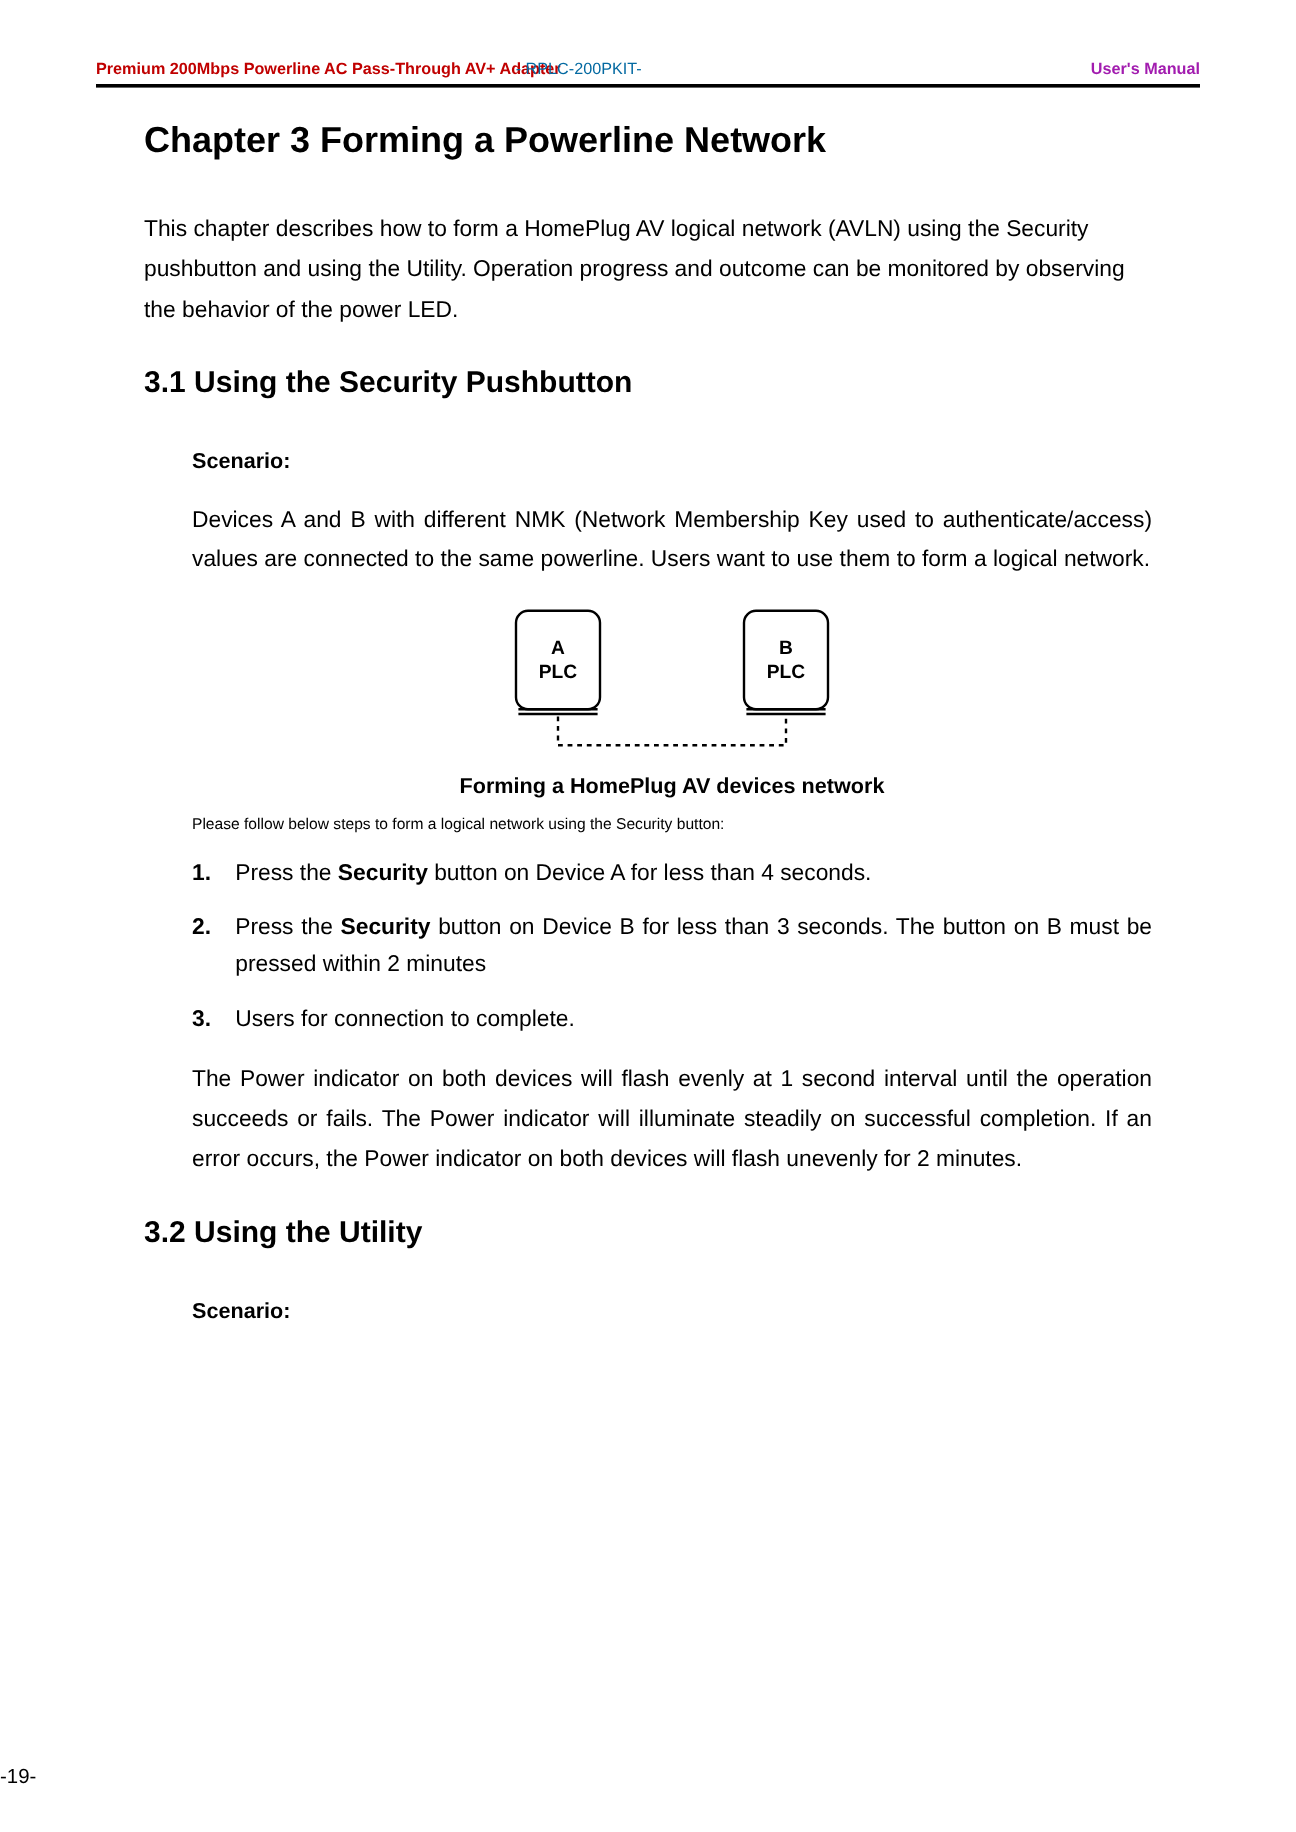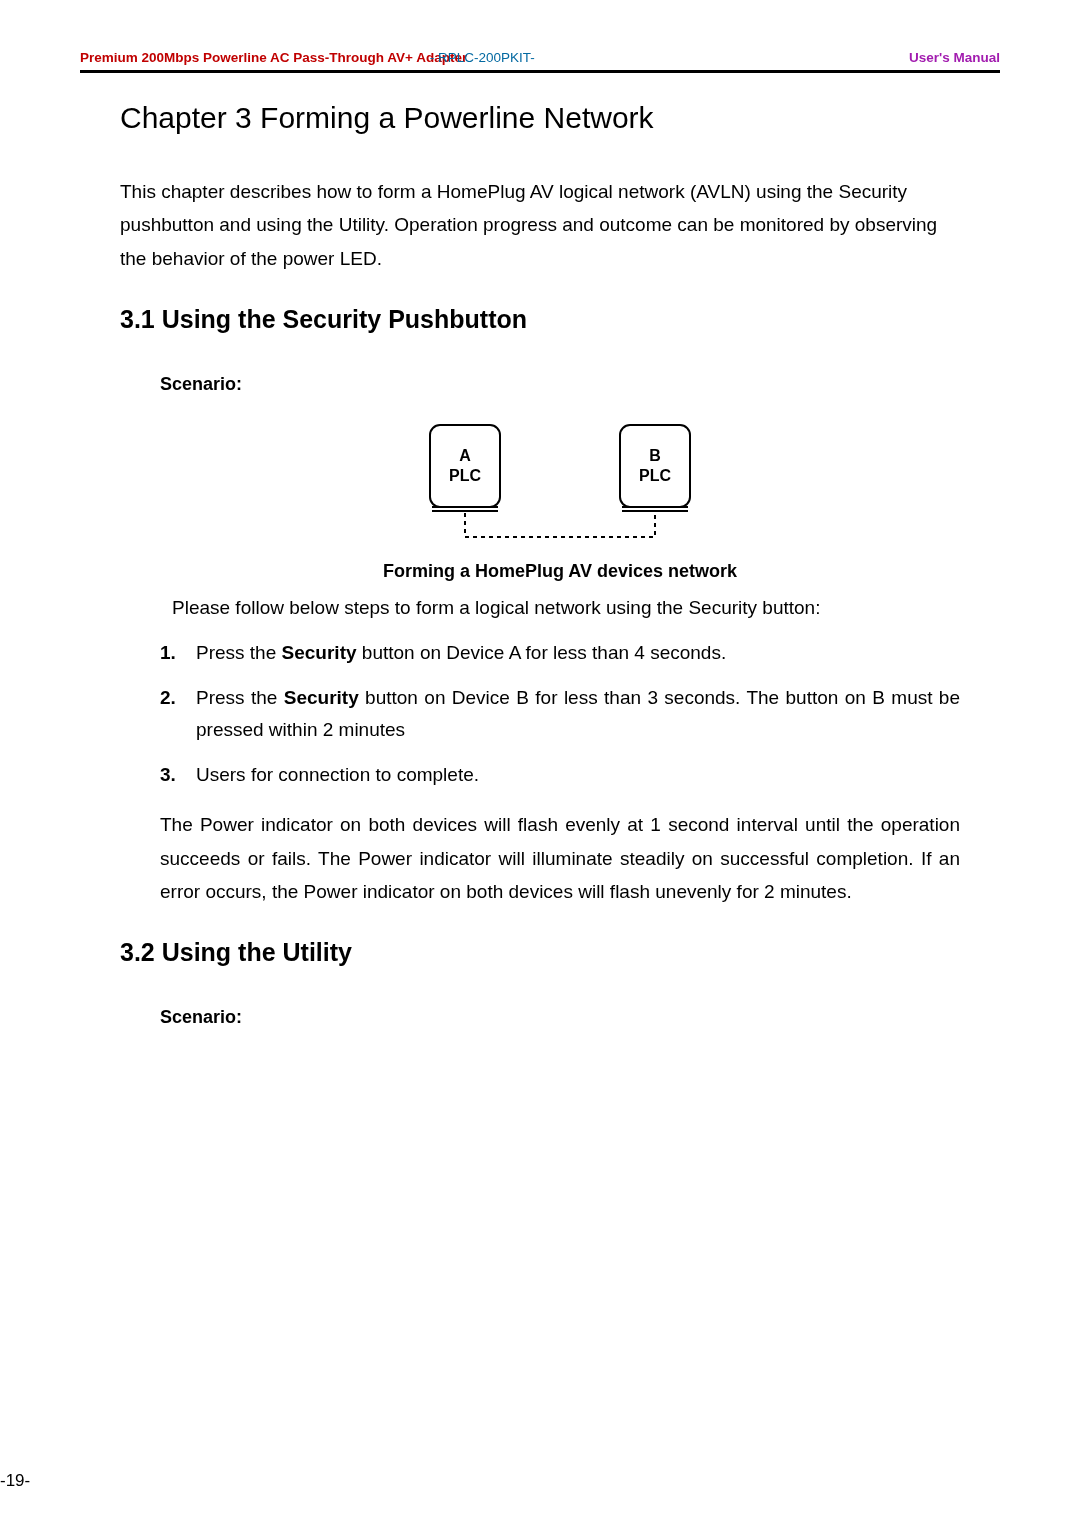--- a/index.html
+++ b/index.html
@@ -30,21 +30,21 @@
   .header-rule {
     border: none;
     border-top: 3px solid #000;
     margin: 2px 0 28px 0;
   }
   .content {
     padding: 0 40px;
   }
   h1.chapter {
     font-size: 30px;
-    font-weight: normal;
+    font-weight: bold;
     margin: 0 0 40px 0;
   }
   p.body {
     font-size: 19px;
     line-height: 1.75;
     margin: 16px 0 30px 0;
   }
   h2.section {
     font-size: 25px;
     font-weight: bold;
@@ -69,23 +69,23 @@
     justify-content: center;
     margin: 10px 0 14px 0;
   }
   .caption {
     text-align: center;
     font-weight: bold;
     font-size: 18px;
     margin: 0 0 10px 0;
   }
   p.intro {
-    font-size: 19px;
+    font-size: 13px;
     line-height: 1.65;
-    margin: 0 0 14px 12px;
+    margin: 0 0 14px 0;
   }
   .steps {
     font-size: 19px;
     line-height: 1.65;
     list-style: none;
     padding: 0;
     margin: 0 0 18px 0;
   }
   .steps li {
     display: flex;
@@ -125,20 +125,21 @@
   <div class="content">
 
     <h1 class="chapter">Chapter 3 Forming a Powerline Network</h1>
 
     <p class="body">This chapter describes how to form a HomePlug AV logical network (AVLN) using the Security pushbutton and using the Utility. Operation progress and outcome can be monitored by observing the behavior of the power LED.</p>
 
     <h2 class="section">3.1 Using the Security Pushbutton</h2>
 
     <div class="indent">
       <p class="scenario-label">Scenario:</p>
+      <p class="justify">Devices A and B with different NMK (Network Membership Key used to authenticate/access) values are connected to the same powerline. Users want to use them to form a logical network.</p>
 
       <div class="diagram-wrap">
         <svg width="300" height="130" viewBox="0 0 300 130">
 
           <rect x="20" y="8" width="70" height="82" rx="10" ry="10" fill="#fff" stroke="#000" stroke-width="2"></rect>
           <line x1="22" y1="90" x2="88" y2="90" stroke="#000" stroke-width="2"></line>
           <line x1="22" y1="94" x2="88" y2="94" stroke="#000" stroke-width="2"></line>
           <text x="55" y="44" text-anchor="middle" font-family="Arial" font-size="16" font-weight="bold">A</text>
           <text x="55" y="64" text-anchor="middle" font-family="Arial" font-size="16" font-weight="bold">PLC</text>
 

